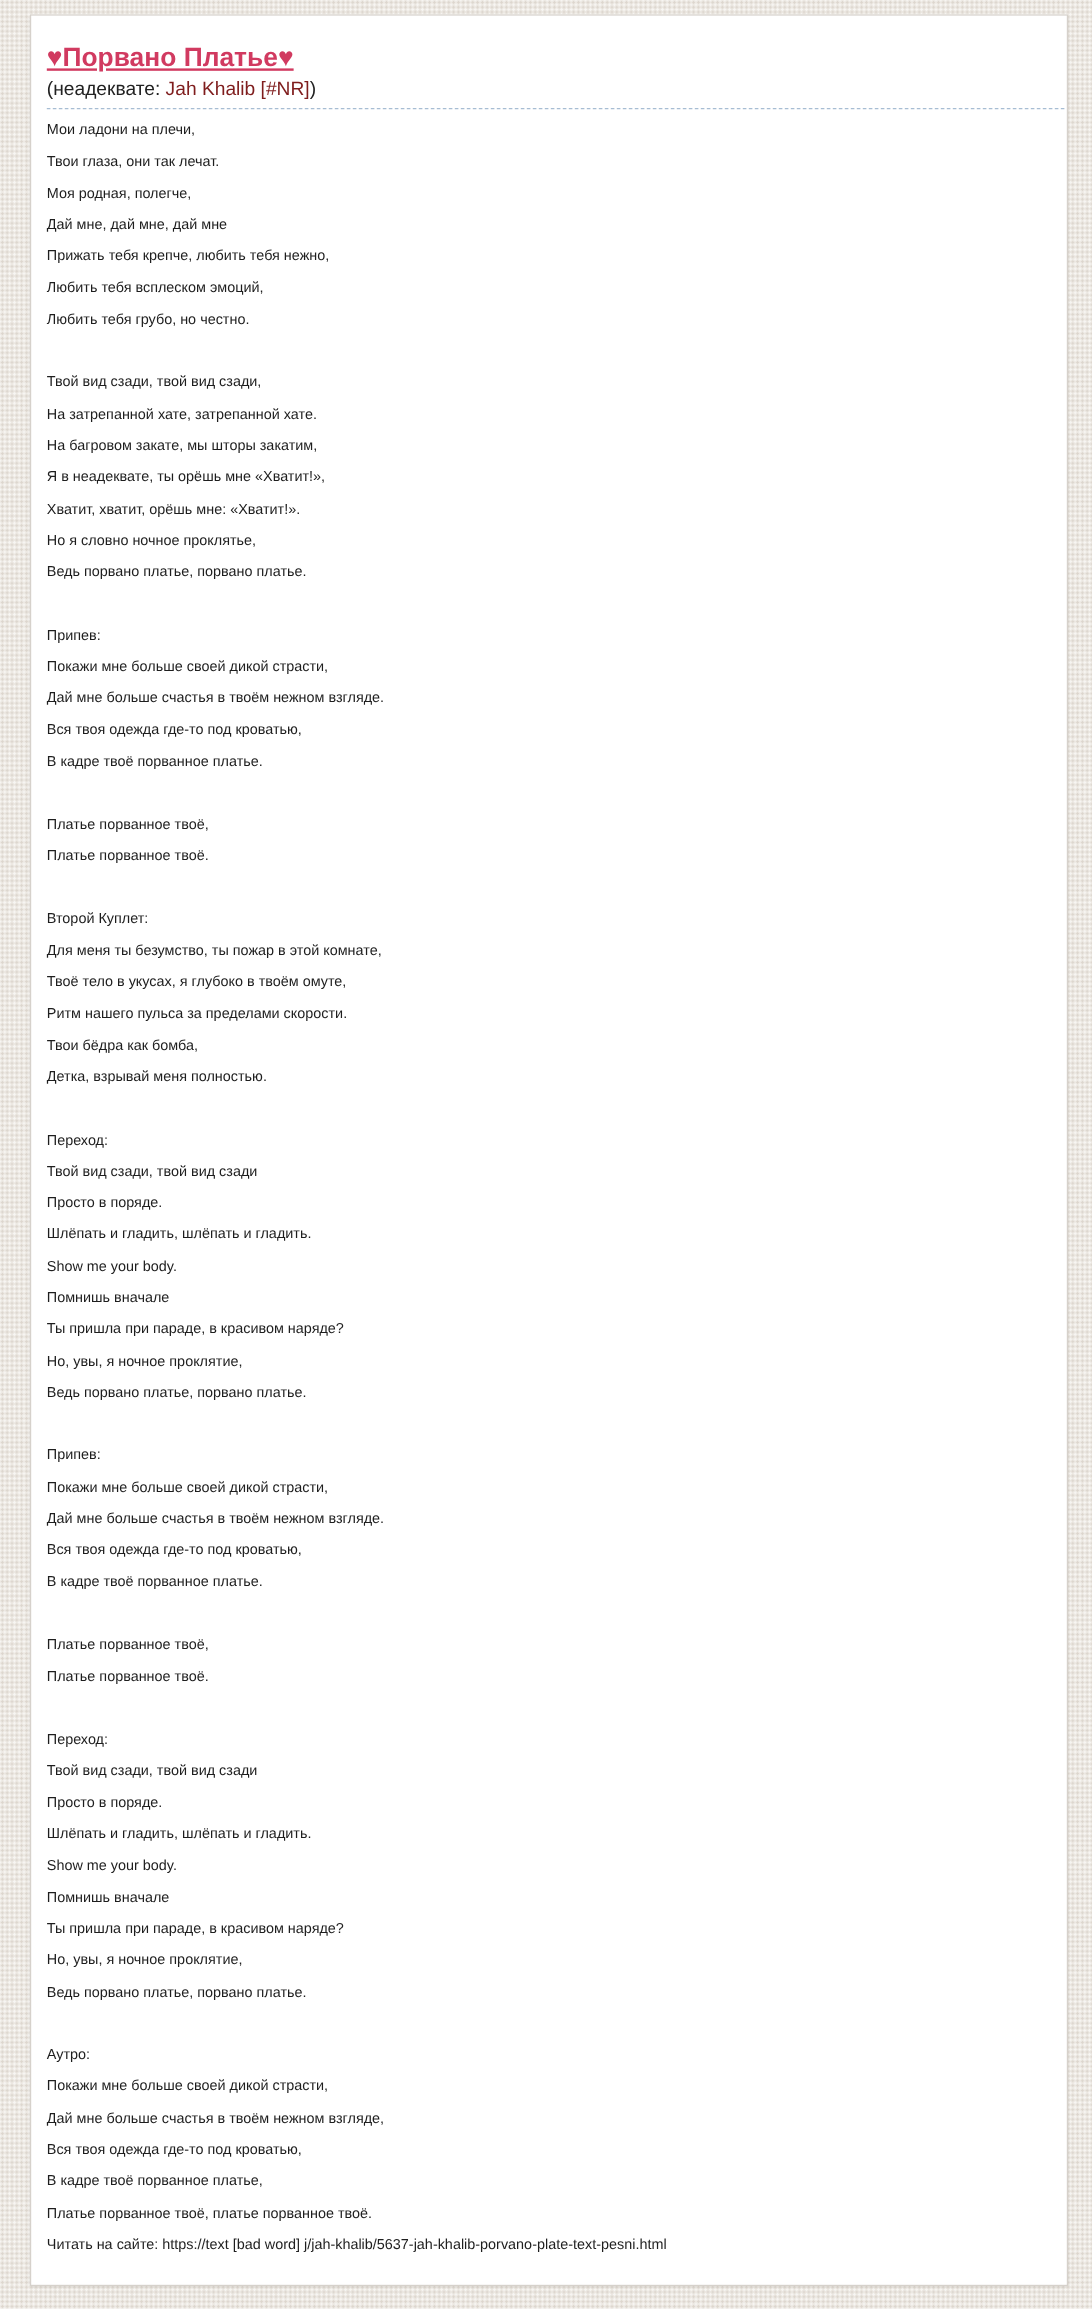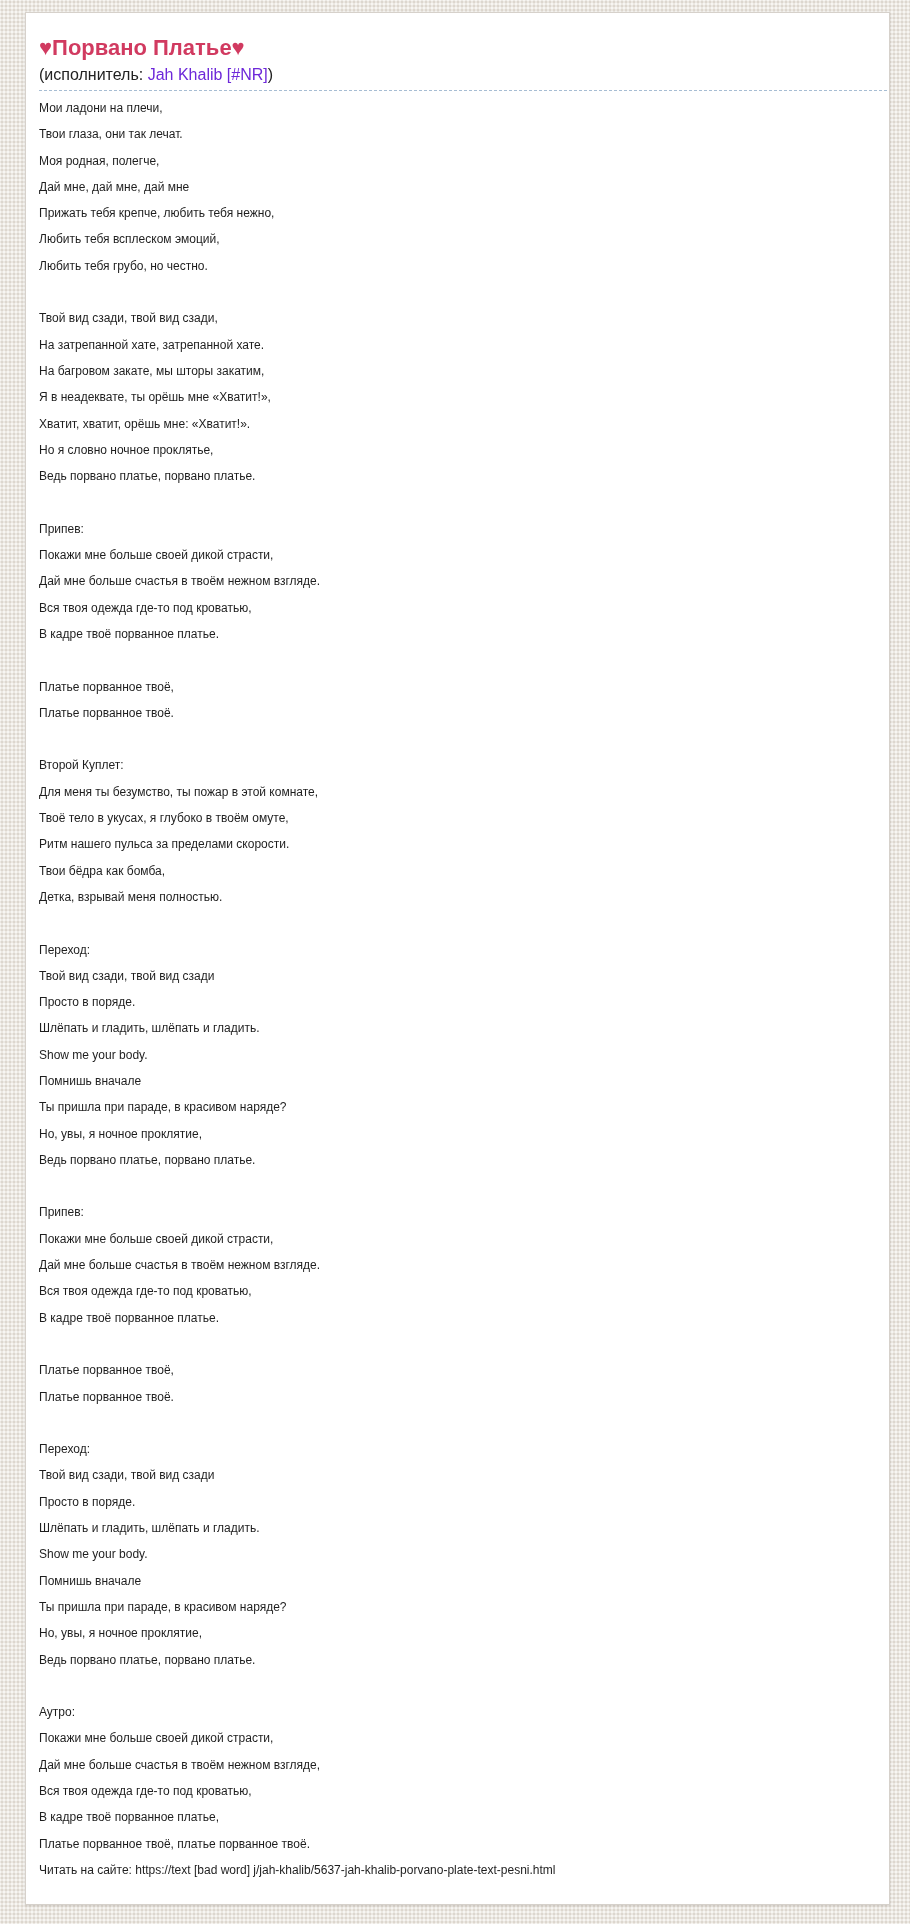--- a/index.html
+++ b/index.html
@@ -34,29 +34,30 @@
   }
   .header {
     padding-top: 22px;
   }
   .song-title {
     margin: 0;
     font-size: 22px;
     font-weight: bold;
     line-height: 26px;
     color: #d13a60;
+    text-decoration: underline;
   }
   .artist-line {
     margin: 4px 0 0 0;
     font-size: 16px;
     line-height: 20px;
     color: #222222;
   }
   .artist-link {
-    color: #6d28d9;
+    color: #7f1d1d;
     text-decoration: none;
     cursor: pointer;
   }
   .header-divider {
     margin-top: 5px;
     border: none;
     border-top: 1px dashed #a7bdd3;
     height: 0;
   }
   .lyrics {
@@ -67,21 +68,21 @@
     color: #1e1e1e;
     white-space: pre;
   }
 </style>
 </head>
 <body>
 
 <div class="panel">
   <div class="header">
     <h1 class="song-title">♥Порвано Платье♥</h1>
-    <p class="artist-line"><span>(исполнитель: </span><a class="artist-link">Jah Khalib [#NR]</a><span>)</span></p>
+    <p class="artist-line"><span>(неадеквате: </span><a class="artist-link">Jah Khalib [#NR]</a><span>)</span></p>
   </div>
   <div class="header-divider"></div>
   <div class="lyrics">Мои ладони на плечи,
 Твои глаза, они так лечат.
 Моя родная, полегче,
 Дай мне, дай мне, дай мне
 Прижать тебя крепче, любить тебя нежно,
 Любить тебя всплеском эмоций,
 Любить тебя грубо, но честно.
 

